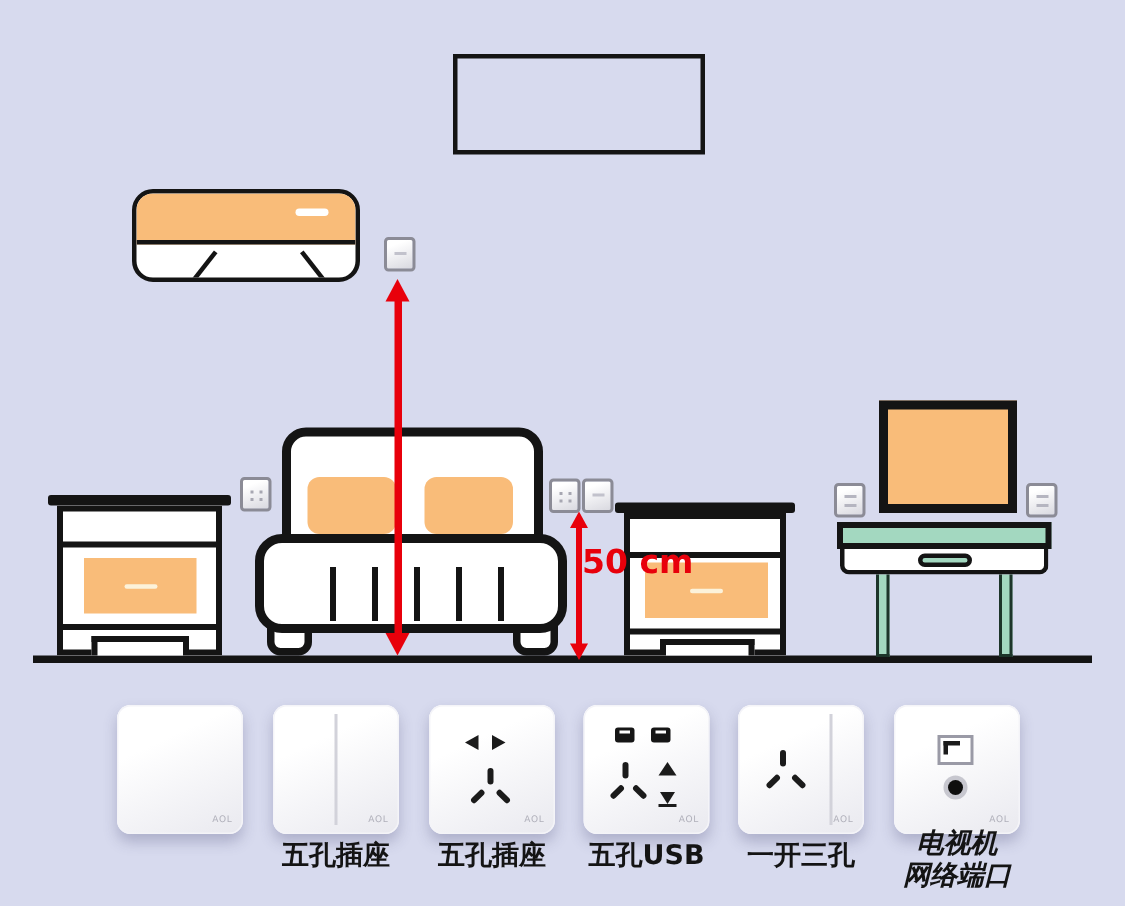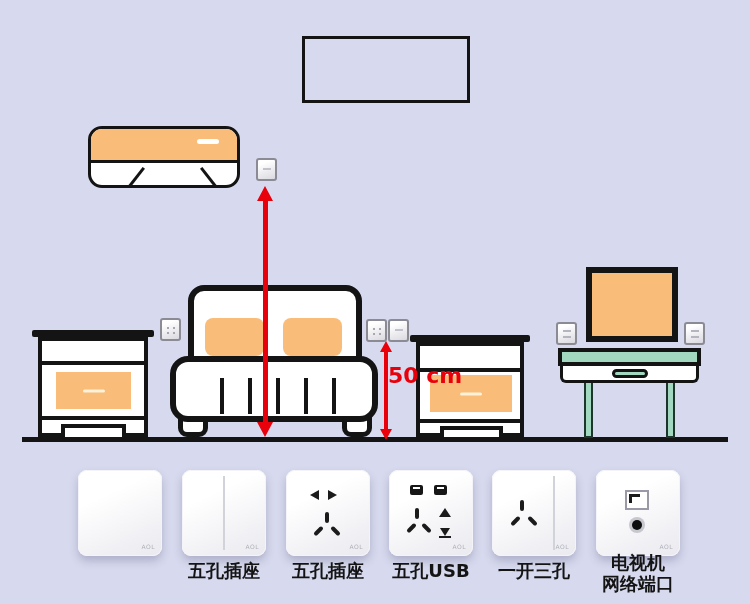--- a/index.html
+++ b/index.html
@@ -258,18 +258,18 @@
     <div class="coax-out">
       <div class="coax-in"></div>
     </div>
     <span class="brand">AOL</span>
   </div>
 
   <div class="abs plabel" style="left:159px;">五孔插座</div>
   <div class="abs plabel" style="left:263px;">五孔插座</div>
   <div class="abs plabel" style="left:469px;">一开三孔</div>
   <div class="abs plabel" style="left:366px;">五孔USB</div>
-  <div class="abs plabel two" style="left:573px;">
+  <div class="abs plabel two" style="left:573px;font-style:italic;">
     <div>电视机</div>
     <div>网络端口</div>
   </div>
 
 </div>
 
 </body></html>

